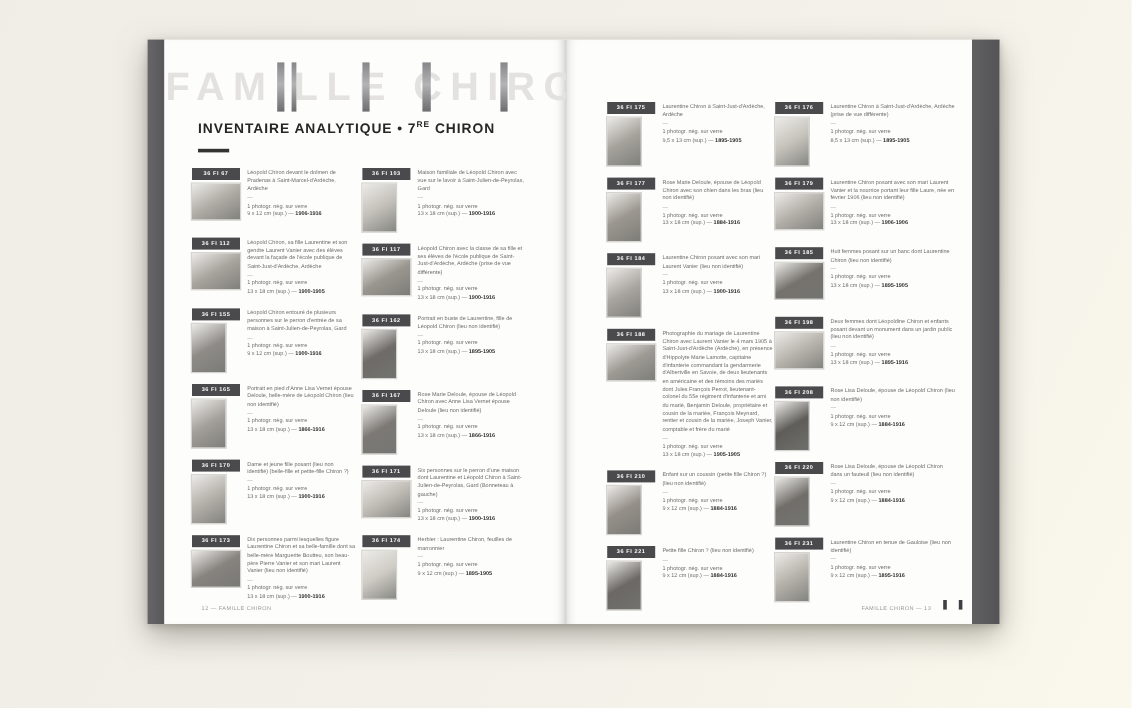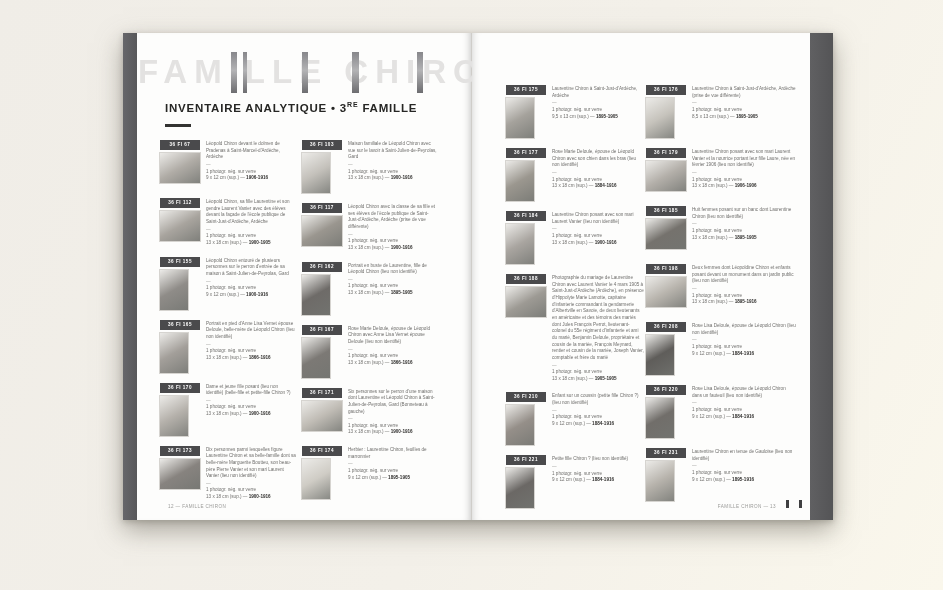--- a/index.html
+++ b/index.html
@@ -63,21 +63,21 @@
     <div class="edge-left"></div>
 
     <div class="page page-left">
       <div class="big-title">FAMILLE CHIRON</div>
       <div class="bar"></div>
       <div class="bar"></div>
       <div class="bar"></div>
       <div class="bar"></div>
       <div class="bar"></div>
       <div class="bar"></div>
-      <div class="subtitle"><span>INVENTAIRE ANALYTIQUE • 3</span><sup>RE</sup><span> FAMILLE</span></div>
+      <div class="subtitle"><span>INVENTAIRE ANALYTIQUE • 7</span><sup>RE</sup><span> CHIRON</span></div>
       <div class="title-rule"></div>
       <div class="col pl-col1">
           <article class="entry">
     <div class="entry-left">
       <div class="ref-badge">36 FI 67</div>
       <div class="thumb landscape" style="--tone: #b0aca6;"></div>
     </div>
     <div class="entry-text">
       <p class="desc">Léopold Chiron devant le dolmen de Pradenas à Saint-Marcel-d'Ardèche, Ardèche</p>
       <p class="dash">—</p>

